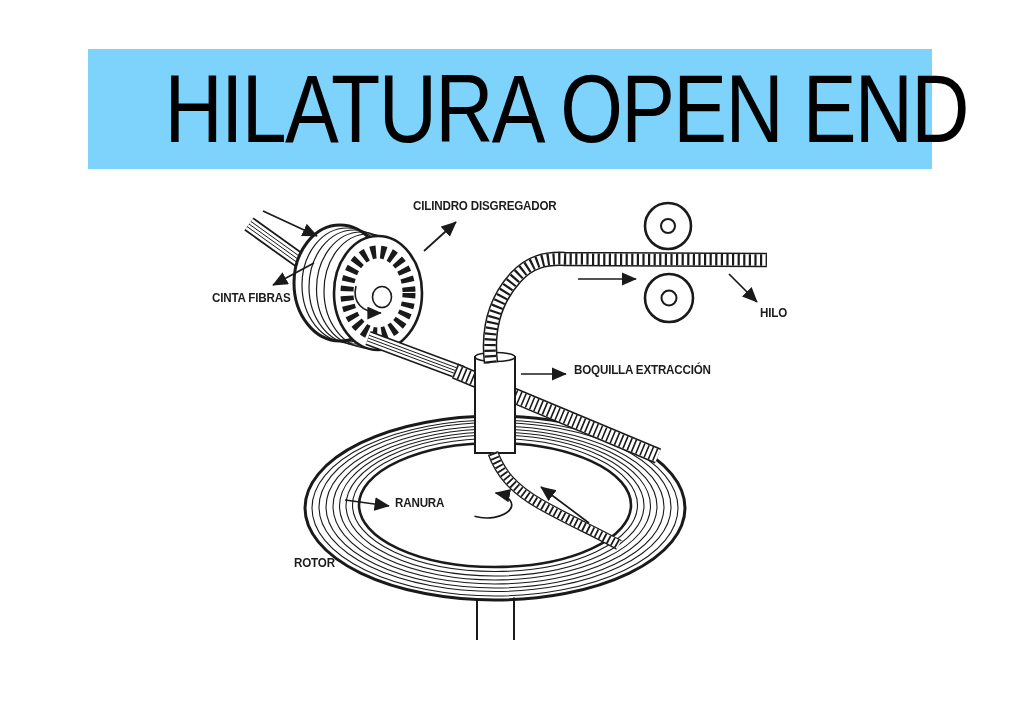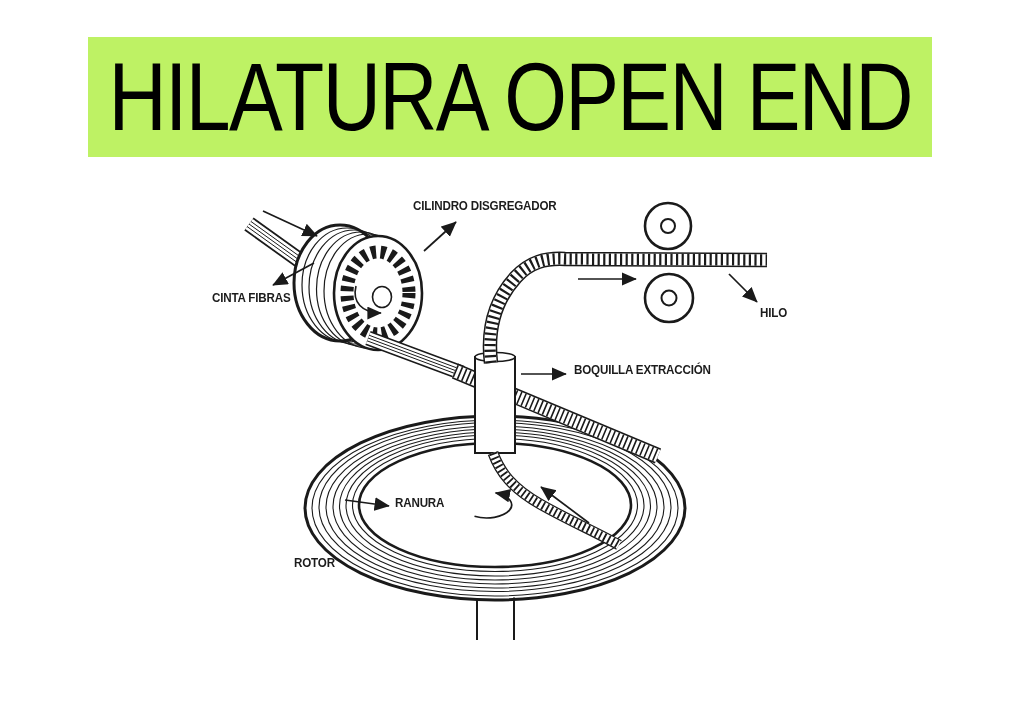--- a/index.html
+++ b/index.html
@@ -1,22 +1,22 @@
 <!DOCTYPE html>
 <html><head>
 <meta charset="utf-8">
 <style>
   html,body{margin:0;padding:0;}
   body{
     width:1024px;height:726px;position:relative;background:#ffffff;
     font-family:"Liberation Sans",sans-serif;overflow:hidden;
   }
   .banner{
-    position:absolute;left:88px;top:37px;width:844px;height:120px;
-    background:#bef264;display:flex;align-items:center;justify-content:center;
+    position:absolute;left:88px;top:49px;width:844px;height:120px;
+    background:#7dd3fc;display:flex;align-items:center;
   }
   .banner-text{
     font-size:96px;font-weight:400;color:#000;white-space:nowrap;
     letter-spacing:-2px;line-height:1;transform:scaleX(0.84);transform-origin:center;
   }
   .diagram-svg{position:absolute;left:0;top:0;}
   .label{
     position:absolute;font-size:12.5px;font-weight:700;color:#1c1c1c;
     letter-spacing:-0.2px;white-space:nowrap;line-height:14px;
     transform:scaleX(0.93);transform-origin:left center;

